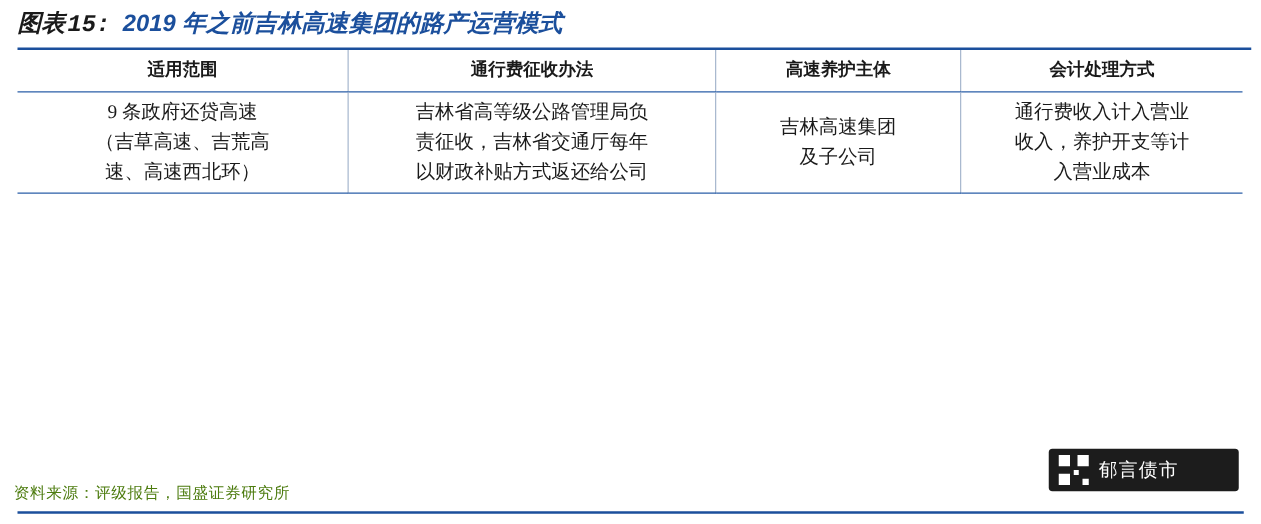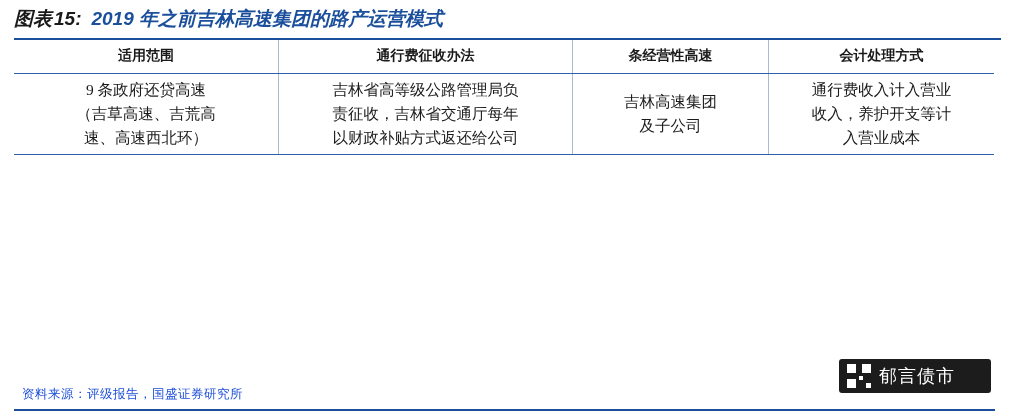--- a/index.html
+++ b/index.html
@@ -28,21 +28,21 @@
   }
   .title-label {
     font-family: "Liberation Sans", "DejaVu Sans", sans-serif;
     font-weight: bold;
     font-style: italic;
     font-size: 19px;
     color: #1a1a1a;
     letter-spacing: 0px;
   }
   .title-num {
-    font-family: Liberation Sans, sans-serif;
+    font-family: Liberation Mono, monospace;
     font-weight: bold;
     font-style: italic;
     font-size: 19px;
     color: #1a1a1a;
     margin-left: 2px;
   }
   .title-text {
     font-family: "Liberation Sans", "DejaVu Sans", sans-serif;
     font-weight: bold;
     font-style: italic;
@@ -89,25 +89,25 @@
   }
   tbody tr:last-child td {
     border-bottom: 1.4px solid #2b5fa8;
   }
   .cell-lines span {
     display: block;
   }
   
   .footer {
     position: absolute;
-    left: 22px;
+    left: 11px;
     bottom: 16px;
     font-family: "Liberation Sans", "DejaVu Sans", sans-serif;
     font-size: 12.5px;
-    color: #1d4ed8;
+    color: #4d7c0f;
     letter-spacing: 0.5px;
   }
   .bottom-rule {
     position: absolute;
     left: 14px;
     right: 14px;
     bottom: 8px;
     height: 2px;
     background: #1b4f9c;
   }
@@ -133,21 +133,21 @@
       linear-gradient(#fff,#fff) 15px 0/9px 9px no-repeat,
       linear-gradient(#fff,#fff) 0 15px/9px 9px no-repeat,
       linear-gradient(#fff,#fff) 12px 12px/4px 4px no-repeat,
       linear-gradient(#fff,#fff) 19px 19px/5px 5px no-repeat;
     background-color: #1c1c1c;
     flex: 0 0 auto;
   }
   .badge .badge-text {
     color: #ffffff;
     font-family: "Liberation Sans", "DejaVu Sans", sans-serif;
-    font-size: 18px;
+    font-size: 15px;
     margin-left: 8px;
     letter-spacing: 1px;
   }
 </style>
 </head>
 <body>
 
 <div class="page">
 
   <div class="title-row">
@@ -161,21 +161,21 @@
     <colgroup>
       <col style="width:27%">
       <col style="width:30%">
       <col style="width:20%">
       <col style="width:23%">
     </colgroup>
     <thead>
       <tr>
         <th class="col-div">适用范围</th>
         <th class="col-div">通行费征收办法</th>
-        <th class="col-div">条经营性高速</th>
+        <th class="col-div">高速养护主体</th>
         <th>会计处理方式</th>
       </tr>
     </thead>
     <tbody>
       <tr>
         <td class="col-div cell-lines">
           <span>9 条政府还贷高速</span>
           <span>（吉草高速、吉荒高</span>
           <span>速、高速西北环）</span>
         </td>

